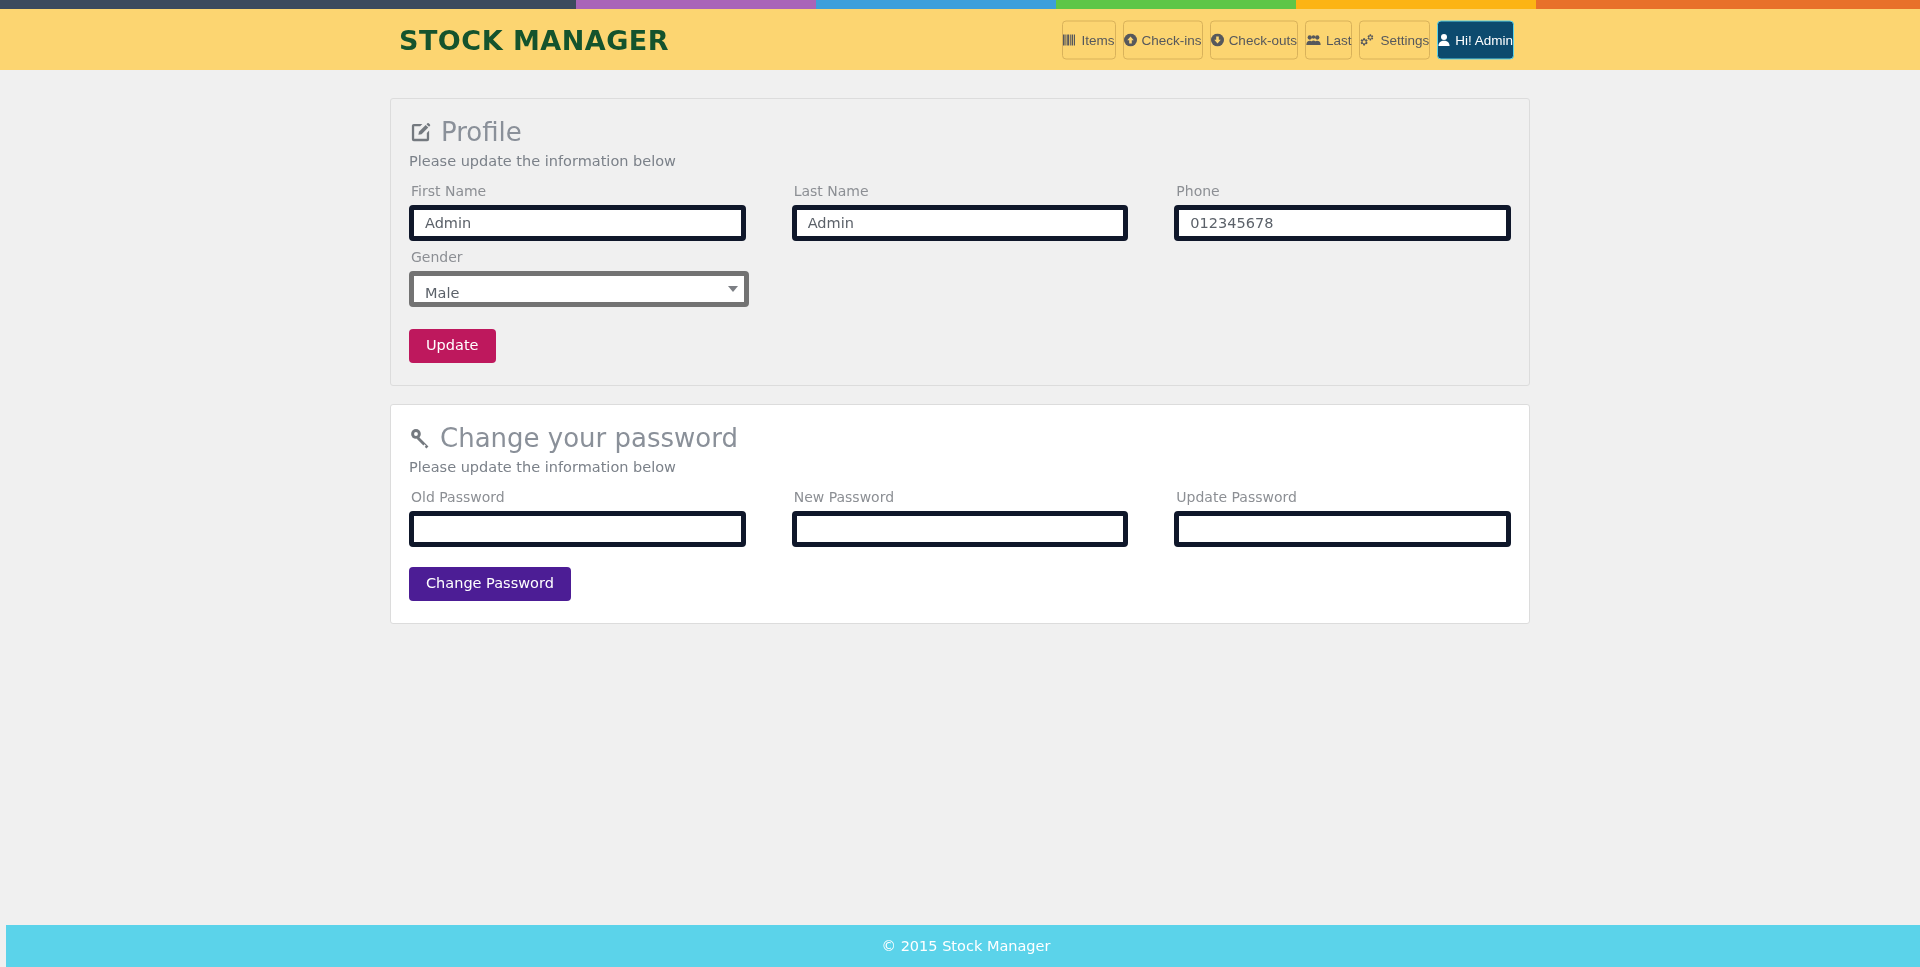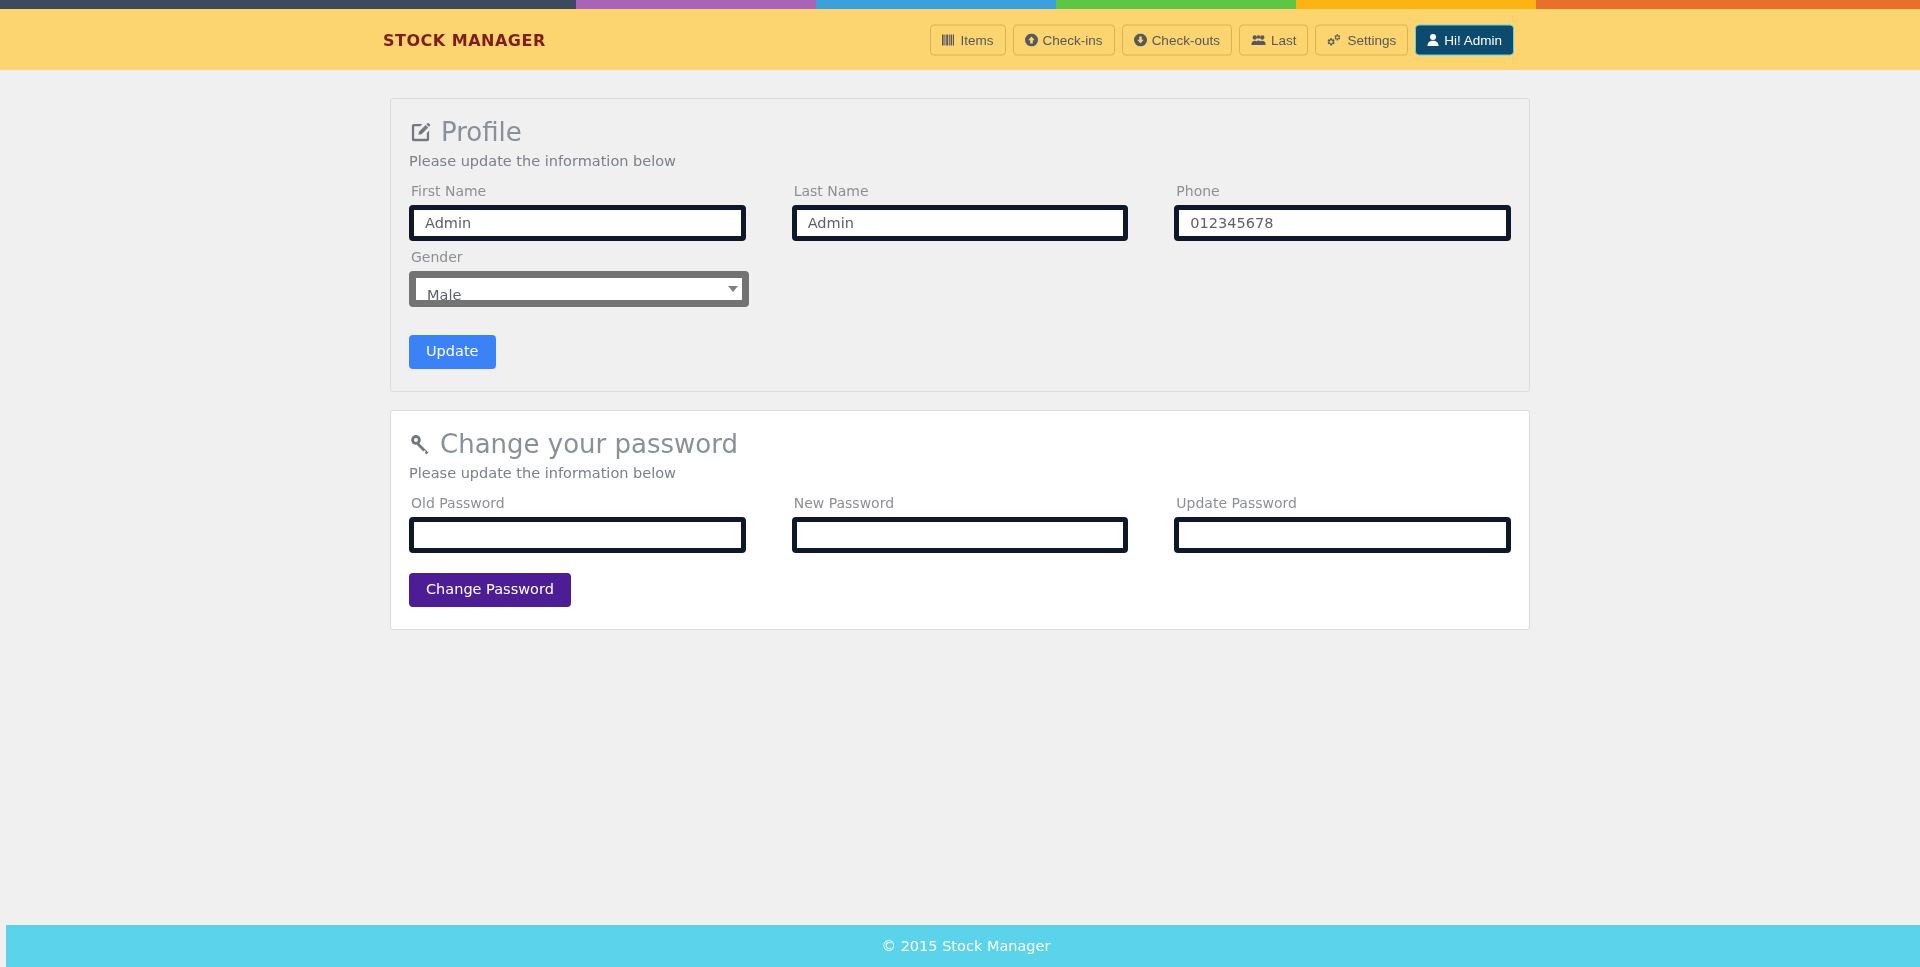--- a/index.html
+++ b/index.html
@@ -16,37 +16,37 @@
   .topstrip > div { height: 100%; }
 
   
   .header {
     width: 100%; height: 61px;
     background: #fcd571;
     display: flex; align-items: center;
     position: relative;
   }
   .brand {
-    position: absolute; left: 383px; top: 50%;
+    position: absolute; left: 399px; top: 50%;
     transform: translateY(-50%);
-    color: #7f1d1d;
-    font-size: 16px;
+    color: #14532d;
+    font-size: 27px;
     font-weight: bold;
     letter-spacing: .5px;
     text-decoration: none;
     white-space: nowrap;
   }
   .navwrap {
     position: absolute; right: 406px; top: 50%;
     transform: translateY(-50%);
     display: flex; align-items: center; gap: 7px;
   }
   .navbtn {
     display: flex; align-items: center; gap: 5px;
-    height: 31px; padding: 0 11px;
+    height: 39px; padding: 0 0;
     border: 1px solid #d9b25a;
     border-radius: 4px;
     background: transparent;
     color: #56585c;
     font-size: 13.5px;
     white-space: nowrap;
     cursor: pointer;
   }
   .navbtn.user {
     background: #0c4a6e;
@@ -124,42 +124,42 @@
     border-left: 5px solid transparent;
     border-right: 5px solid transparent;
     border-top: 6px solid #7c7f84;
     pointer-events: none;
   }
   .select {
     display: block;
     width: 100%;
     height: 36px;
     padding: 0 28px 0 11px;
-    border: 7px solid #737373;
+    border: 5px solid #737373;
     border-radius: 4px;
     background: #ffffff;
     color: #5b6169;
     font-size: 14.5px;
     font-family: inherit;
     line-height: 34px;
     cursor: pointer;
   }
 
   .btn {
     display: inline-block;
     border: none;
     border-radius: 4px;
     color: #ffffff;
     font-size: 14.5px;
     font-family: inherit;
     padding: 9px 17px;
     cursor: pointer;
     line-height: 1.1;
   }
-  .btn-update { background: #3b82f6; margin-top: 20px; }
+  .btn-update { background: #be185d; margin-top: 14px; }
   .btn-changepw { background: #4c1d95; margin-top: 12px; }
 
   
   .footer {
     position: absolute;
     left: 6px; bottom: 0;
     width: 100%; height: 42px;
     background: #5bd3ea;
     color: #ffffff;
     display: flex; align-items: center; justify-content: center;

